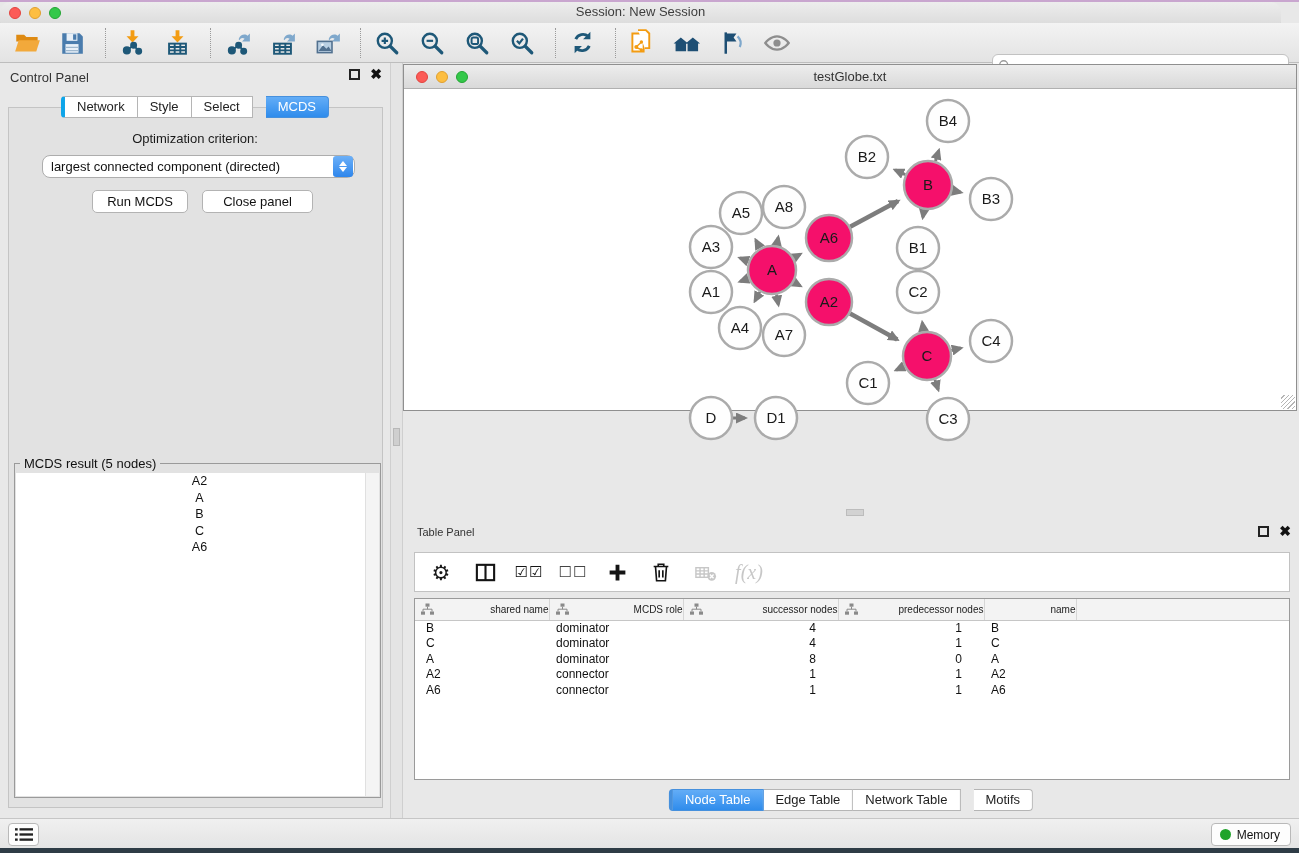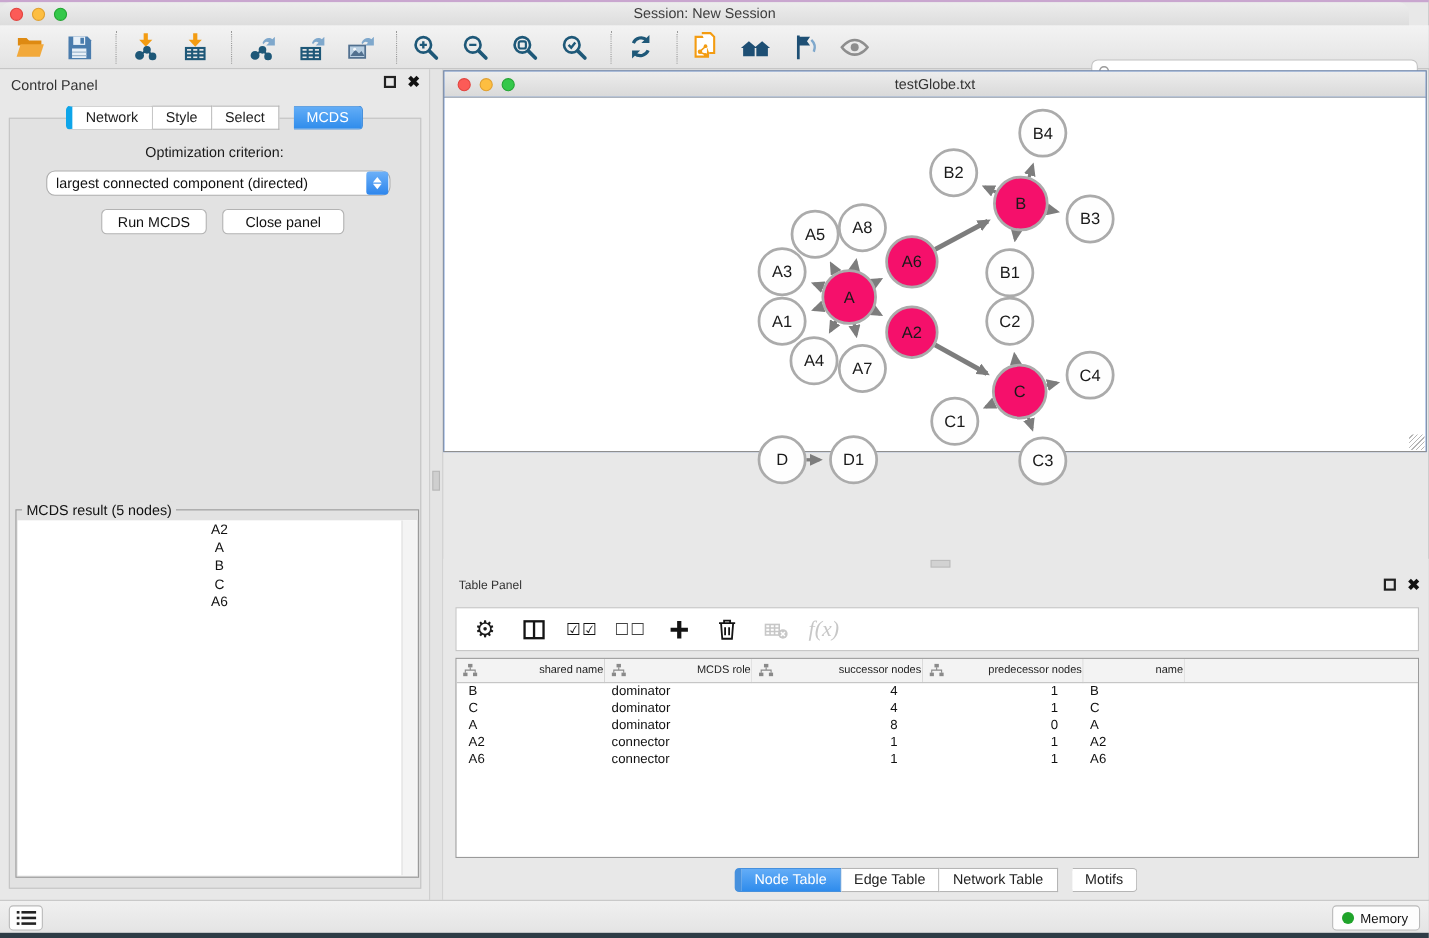--- a/index.html
+++ b/index.html
@@ -34,21 +34,21 @@
   .control-panel { position:absolute; left:0; top:63px; width:390px; height:755px; background:#e8e8e8; }
   .panel-head { position:relative; height:27px; }
   .panel-head .ph-title { position:absolute; left:10px; top:7px; font-size:13px; color:#333; }
   .ph-icons { position:absolute; right:8px; top:6px; display:flex; gap:10px; align-items:center; }
   .float-icon { width:11px; height:11px; border:2px solid #222; display:inline-block; background:transparent; }
   .close-icon { font-size:14px; font-weight:bold; color:#111; line-height:11px; }
 
   .seg-row { position:absolute; display:flex; z-index:3; }
   .seg { padding:2px 12px; font-size:13px; line-height:16px; background:#fff; border:1px solid #b5b5b5;
          border-left:none; color:#222; cursor:pointer; white-space:nowrap; }
-  .seg:first-child { border-left:6px solid #0ea5e9; border-radius:4px 0 0 4px; }
+  .seg:first-child { border-left:4px solid #0ea5e9; border-radius:4px 0 0 4px; }
   .seg:last-child { border-radius:0 4px 4px 0;margin-left:13px; }
   .seg.active { background:linear-gradient(#63adf7,#2f8cec); border-color:#4690dd; color:#fff; }
 
   .cp-tabs { top:33px; left:50%; transform:translateX(-50%); }
   .cp-inner { position:absolute; top:44px; left:8px; right:7px; height:701px;
               background:#e2e2e2; border:1px solid #c4c4c4; }
   .opt-label { position:absolute; top:68px; left:0; right:0; text-align:center; font-size:13px; color:#1a1a1a; }
   .combo { position:absolute; top:92px; left:42px; width:313px; height:23px; background:#fff;
            border:1px solid #adadad; border-radius:8px; display:flex; align-items:center; cursor:pointer; }
   .combo-text { flex:1; font-size:13px; padding-left:8px; color:#111; white-space:nowrap; overflow:hidden; }
@@ -68,21 +68,21 @@
   .result-scroll { position:absolute; top:0; right:0; bottom:0; width:14px; background:#f4f4f4; border-left:1px solid #e0e0e0; }
   .list-item { font-size:12.5px; line-height:16.5px; padding-left:4px; color:#111; }
 
   
   .divider-v { position:absolute; left:390px; top:63px; width:13px; height:755px; background:#e4e4e4;
                border-left:1px solid #cfcfcf; border-right:1px solid #cfcfcf; }
   .handle-v { position:absolute; left:2px; top:365px; width:7px; height:18px; background:#cfcfcf; border:1px solid #b8b8b8; }
 
   
   .net-window { position:absolute; left:403px; top:64px; width:894px; height:347px;
-                background:#3b82f6; border:1px solid #8f8f8f; }
+                background:#14532d; border:1px solid #8f8f8f; }
   .net-titlebar { position:relative; height:24px; background:linear-gradient(#ededed,#d9d9d9);
                   border-bottom:1px solid #b0b0b0; }
   .net-titlebar .lights { top:6px; left:12px; }
   .net-title { text-align:center; font-size:13px; color:#333; line-height:23px; }
   .net-canvas { position:absolute; top:24px; left:0; right:0; bottom:0; background:#fff; }
   .gripper { position:absolute; right:1px; bottom:1px; width:14px; height:14px;
              background:repeating-linear-gradient(135deg, transparent 0 2px, #b5b5b5 2px 3px); }
   .divider-h { position:absolute; left:403px; top:508px; width:896px; height:12px; background:#e8e8e8; }
   .handle-h { position:absolute; left:443px; top:1px; width:18px; height:7px; background:#d2d2d2; border:1px solid #bcbcbc; }
 

